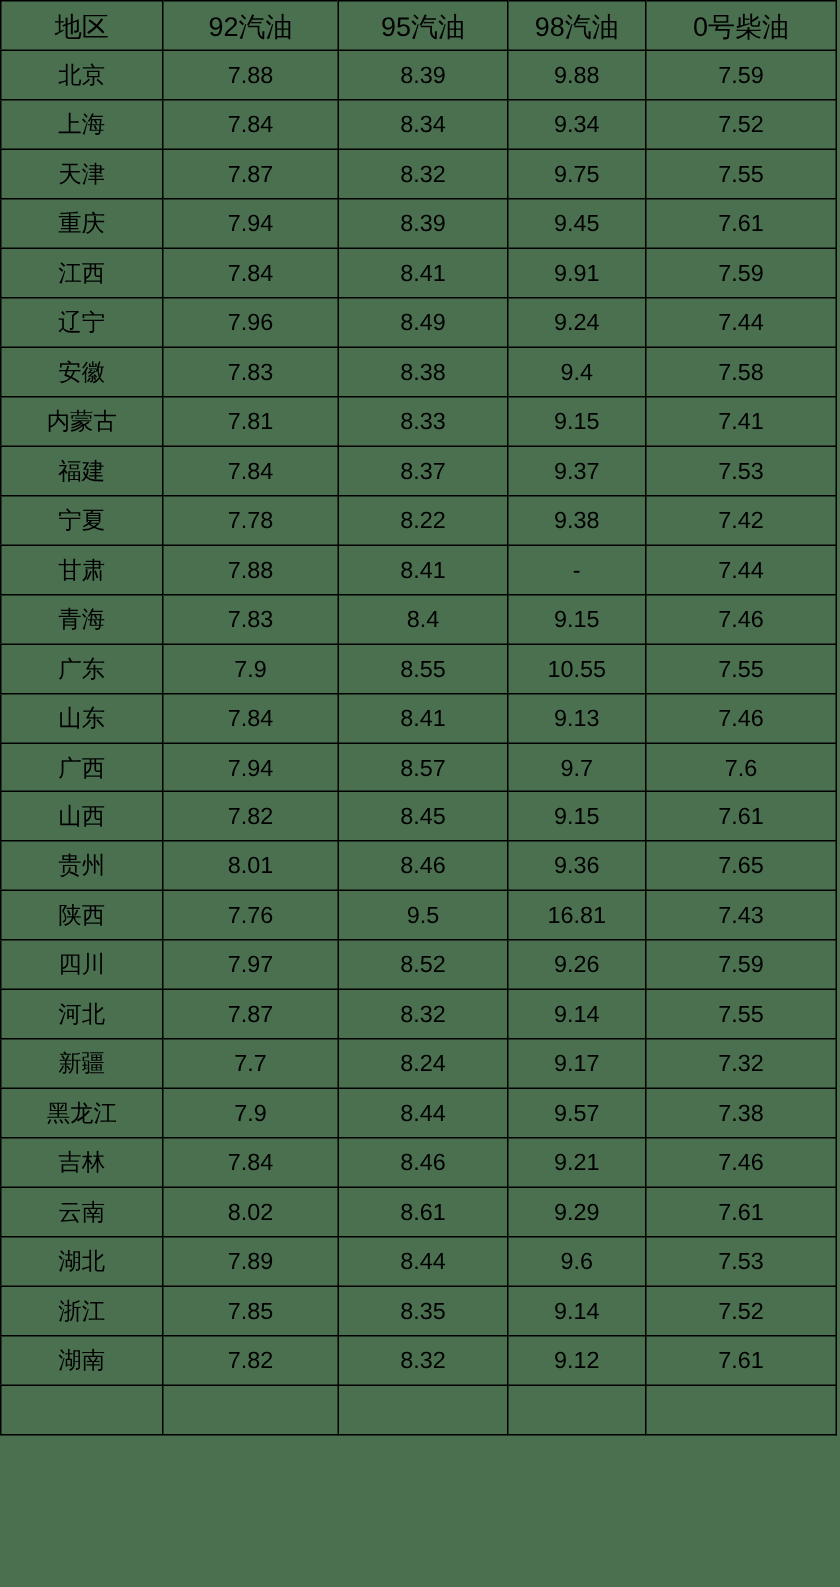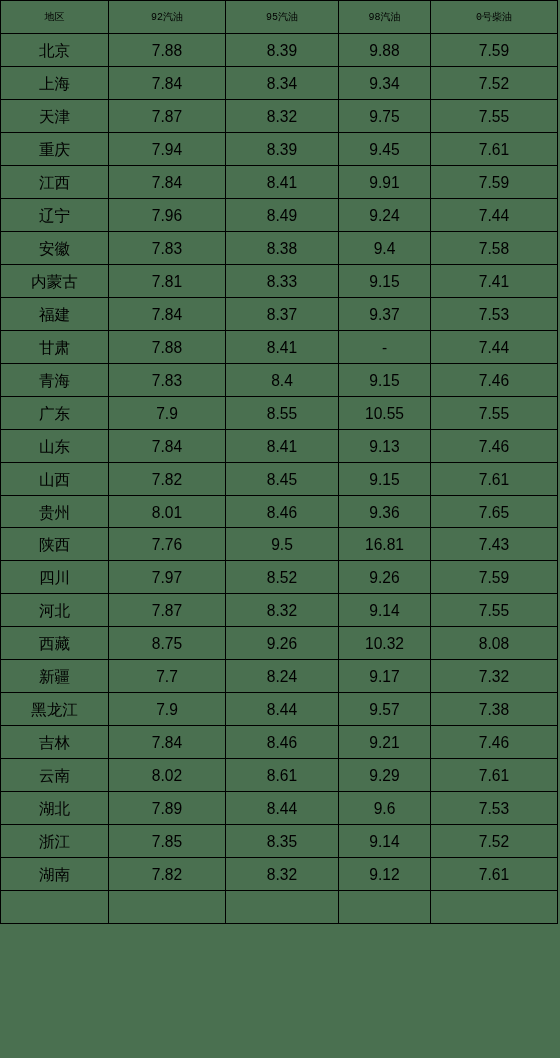--- a/index.html
+++ b/index.html
@@ -37,22 +37,21 @@
     color: var(--ink);
     text-align: center;
     vertical-align: middle;
     height: 33px;
     box-sizing: border-box;
     padding: 1px 0 0 0;
     font-weight: normal;
     line-height: 28px;
   }
   #price-table thead th {
-    font-size: 10px;
-    font-family: Liberation Mono, monospace;
+    font-size: 18px;
   }
   #price-table tbody td {
     font-size: 15.6px;
   }
   #price-table tbody tr:nth-child(15) td,
   #price-table tbody tr:nth-child(31) td { height: 32px; padding-top: 2px; }
   col.c0 { width: 108px; }
   col.c1 { width: 117px; }
   col.c2 { width: 113px; }
   col.c3 { width: 92px; }
@@ -137,20 +136,27 @@
           <td>7.41</td>
         </tr>
         <tr>
           <td>福建</td>
           <td>7.84</td>
           <td>8.37</td>
           <td>9.37</td>
           <td>7.53</td>
         </tr>
         <tr>
+          <td>宁夏</td>
+          <td>7.78</td>
+          <td>8.22</td>
+          <td>9.38</td>
+          <td>7.42</td>
+        </tr>
+        <tr>
           <td>甘肃</td>
           <td>7.88</td>
           <td>8.41</td>
           <td>-</td>
           <td>7.44</td>
         </tr>
         <tr>
           <td>青海</td>
           <td>7.83</td>
           <td>8.4</td>
@@ -165,20 +171,27 @@
           <td>7.55</td>
         </tr>
         <tr>
           <td>山东</td>
           <td>7.84</td>
           <td>8.41</td>
           <td>9.13</td>
           <td>7.46</td>
         </tr>
         <tr>
+          <td>广西</td>
+          <td>7.94</td>
+          <td>8.57</td>
+          <td>9.7</td>
+          <td>7.6</td>
+        </tr>
+        <tr>
           <td>山西</td>
           <td>7.82</td>
           <td>8.45</td>
           <td>9.15</td>
           <td>7.61</td>
         </tr>
         <tr>
           <td>贵州</td>
           <td>8.01</td>
           <td>8.46</td>
@@ -198,27 +211,20 @@
           <td>8.52</td>
           <td>9.26</td>
           <td>7.59</td>
         </tr>
         <tr>
           <td>河北</td>
           <td>7.87</td>
           <td>8.32</td>
           <td>9.14</td>
           <td>7.55</td>
-        </tr>
-        <tr>
-          <td>西藏</td>
-          <td>8.75</td>
-          <td>9.26</td>
-          <td>10.32</td>
-          <td>8.08</td>
         </tr>
         <tr>
           <td>新疆</td>
           <td>7.7</td>
           <td>8.24</td>
           <td>9.17</td>
           <td>7.32</td>
         </tr>
         <tr>
           <td>黑龙江</td>

